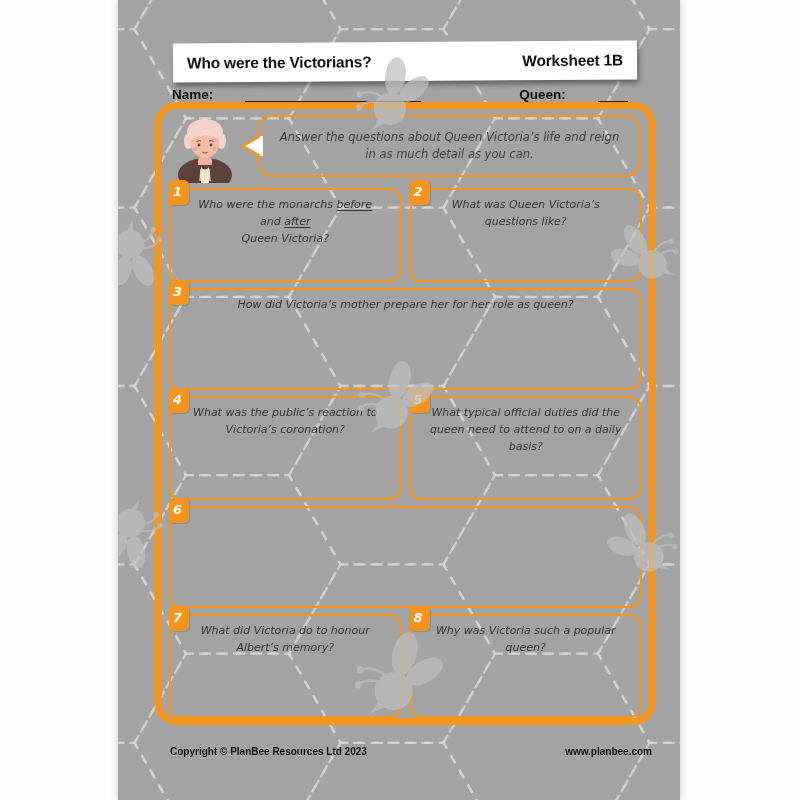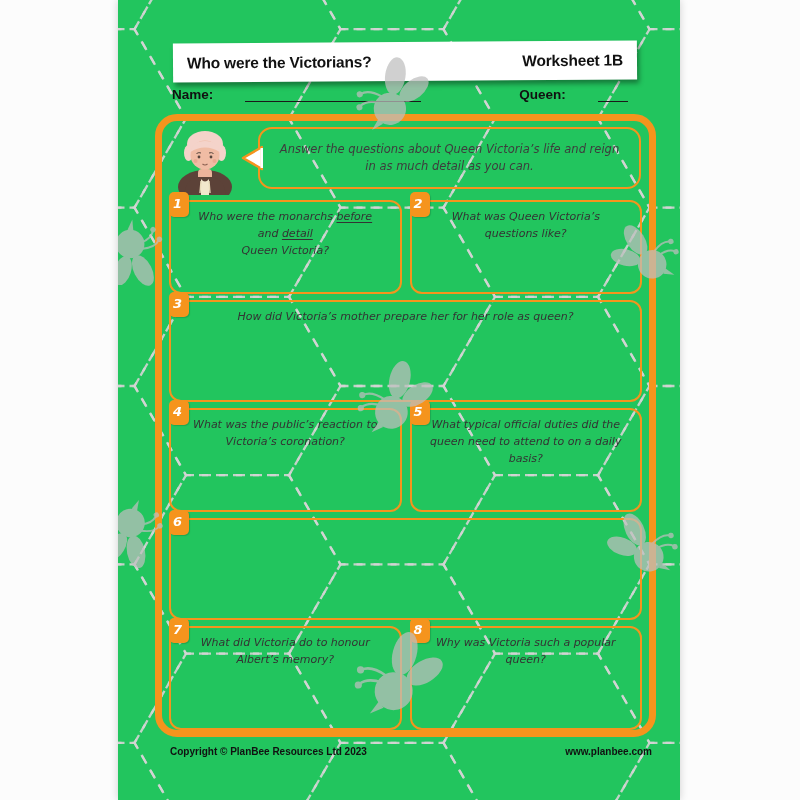--- a/index.html
+++ b/index.html
@@ -1,35 +1,35 @@
 <!DOCTYPE html>
 <html><head>
 <meta charset="utf-8">
 <style>
   html,body{margin:0;padding:0;}
   body{width:800px;height:800px;background:#fcfcfc;font-family:"Liberation Sans",sans-serif;overflow:hidden;position:relative;}
-  .paper{position:absolute;left:118px;top:0;width:562px;height:800px;background:#22c55e;
+  .paper{position:absolute;left:118px;top:0;width:562px;height:800px;background:#a3a3a3;
          box-shadow:0 0 8px rgba(0,0,0,.18);overflow:hidden;}
   #hexbg{position:absolute;left:0;top:0;z-index:0;}
   .bee{position:absolute;z-index:30;opacity:.72;pointer-events:none;}
 
   
   .headerbar{position:absolute;left:55px;top:42px;width:464px;height:39px;background:#ffffff;z-index:10;
              box-shadow:2px 4px 5px rgba(0,0,0,.38);display:flex;justify-content:space-between;align-items:center;
              padding:0 14px;box-sizing:border-box;transform:rotate(-.4deg);}
   .headerbar span{font-weight:800;font-size:15.5px;letter-spacing:-.2px;color:#111;}
 
   
   .namedate{position:absolute;left:54px;top:86px;width:456px;display:flex;align-items:flex-end;z-index:10;font-weight:800;font-size:13.5px;color:#111;gap:28px;}
   .nline{border-bottom:1.6px solid #1a1a1a;height:15px;}
   .nline.name{width:176px;margin-left:4px;margin-right:70px;}
   .nline.date{flex:1;margin-left:4px;}
 
   
-  .main{position:absolute;left:37px;top:114px;width:501px;height:623px;border:7px solid #F5941D;border-radius:22px;
+  .main{position:absolute;left:37px;top:102px;width:501px;height:623px;border:7px solid #F5941D;border-radius:22px;
         box-sizing:border-box;z-index:10;padding:5px 6px;}
   .toprow{display:flex;align-items:flex-start;margin:1px 2px 7px 2px;height:66px;}
   .avatar{width:62px;height:68px;flex:0 0 auto;margin-left:4px;}
   .bubble{position:relative;margin-left:22px;flex:1;border:2.5px solid #F5941D;border-radius:14px;min-height:50px;
           display:flex;flex-direction:column;justify-content:center;align-items:center;padding:4px 10px;}
   .bubble .bl{font-family:"DejaVu Sans",sans-serif;font-style:italic;font-size:11.5px;color:#3d3d3d;line-height:1.5;text-align:center;}
   .tail{position:absolute;left:-19px;top:50%;margin-top:-13px;}
 
   
   .qgrid{display:grid;grid-template-columns:1fr 1fr;grid-template-rows:94px 102px 104px 102px 104px;
@@ -127,21 +127,21 @@
           <rect x="19.5" y="3" width="3" height="20" fill="#ffffff"></rect>
         </svg>
         <div class="bl">Answer the questions about Queen Victoria’s life and reign</div>
         <div class="bl">in as much detail as you can.</div>
       </div>
     </div>
 
     <div class="qgrid">
       <div class="qbox">
         <div class="qnum">1</div>
-        <div class="qtext"><span>Who were the monarchs </span><span class="u">before</span><span> and </span><span class="u">detail</span><span class="blk">Queen Victoria?</span></div>
+        <div class="qtext"><span>Who were the monarchs </span><span class="u">before</span><span> and </span><span class="u">after</span><span class="blk">Queen Victoria?</span></div>
       </div>
       <div class="qbox">
         <div class="qnum">2</div>
         <div class="qtext">What was Queen Victoria’s questions like?</div>
       </div>
       <div class="qbox span2">
         <div class="qnum">3</div>
         <div class="qtext">How did Victoria’s mother prepare her for her role as queen?</div>
       </div>
       <div class="qbox">

